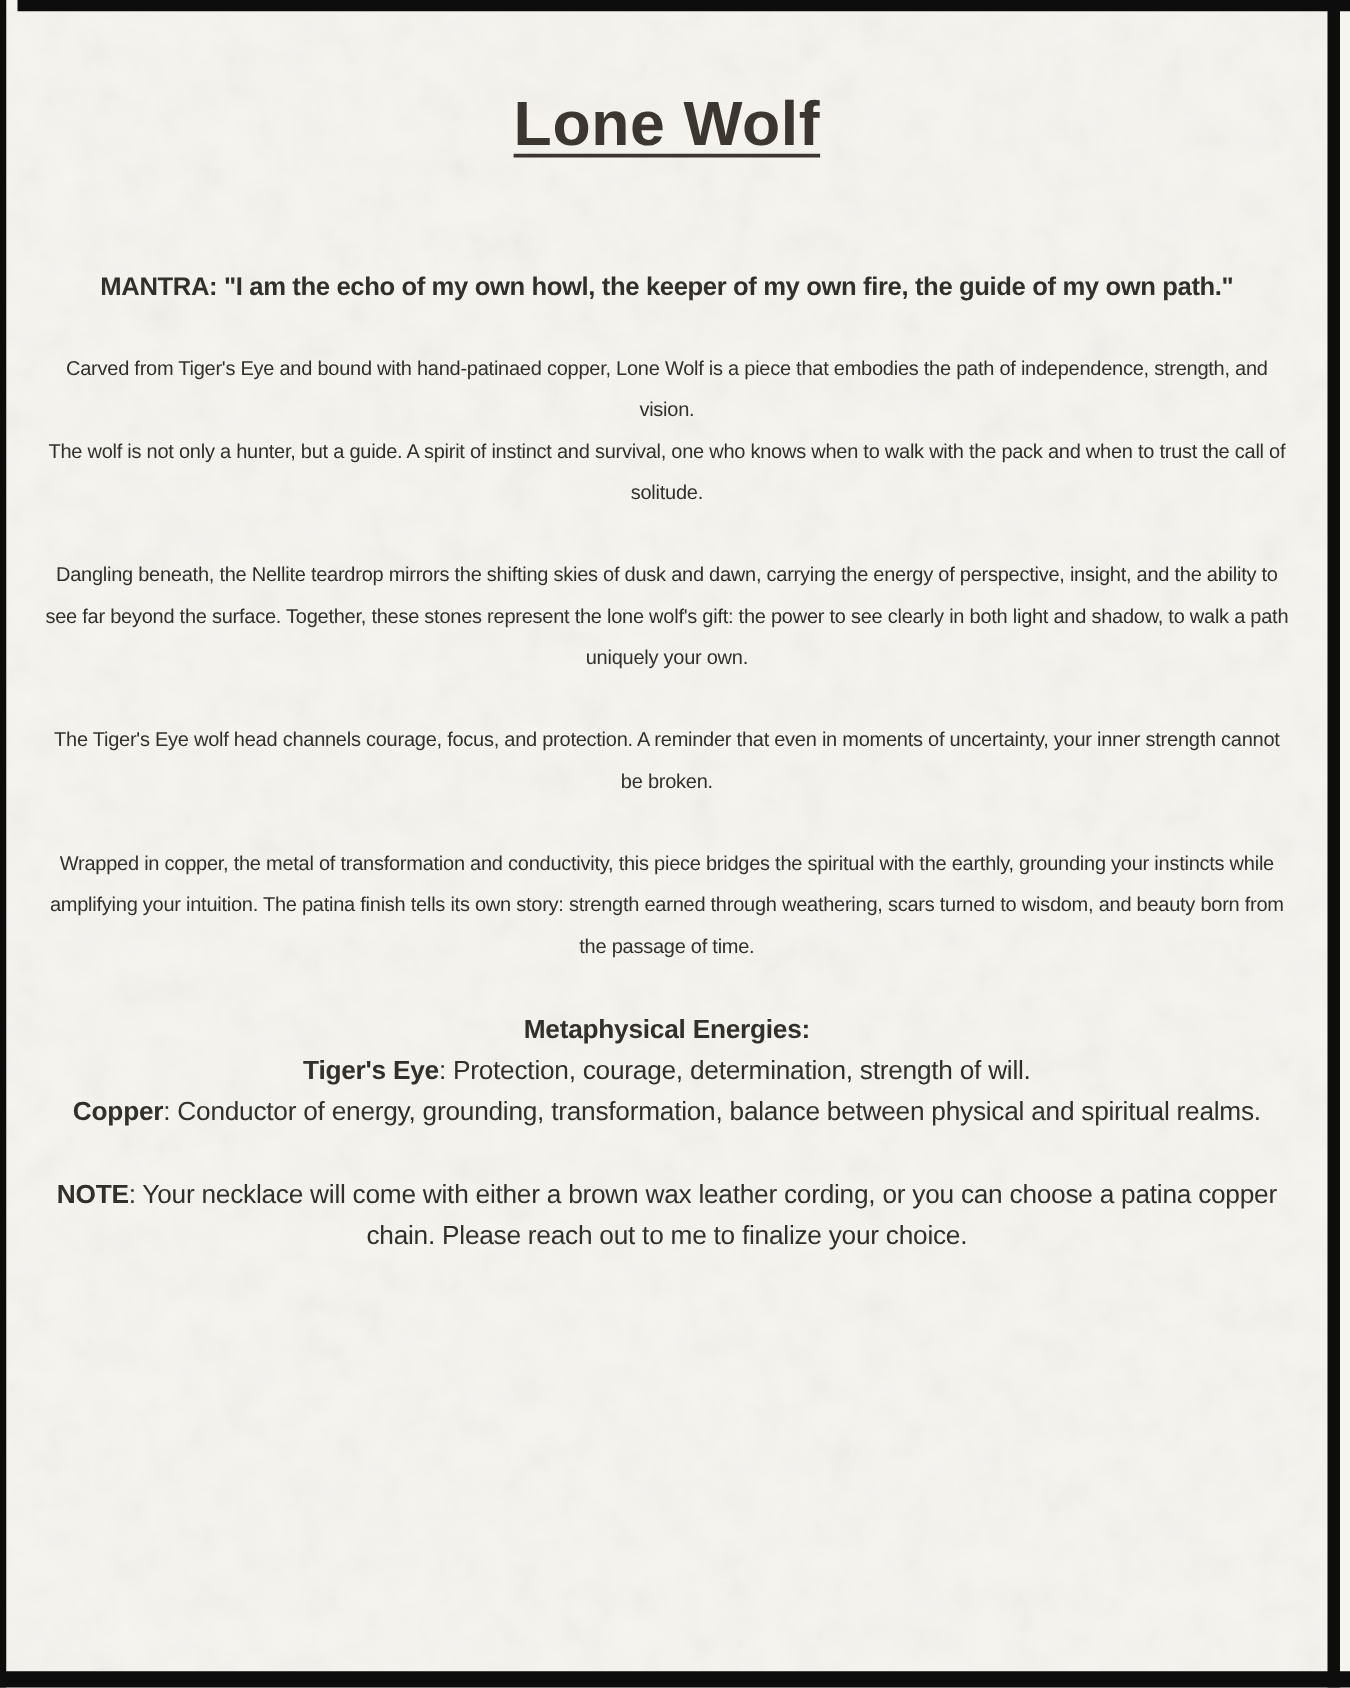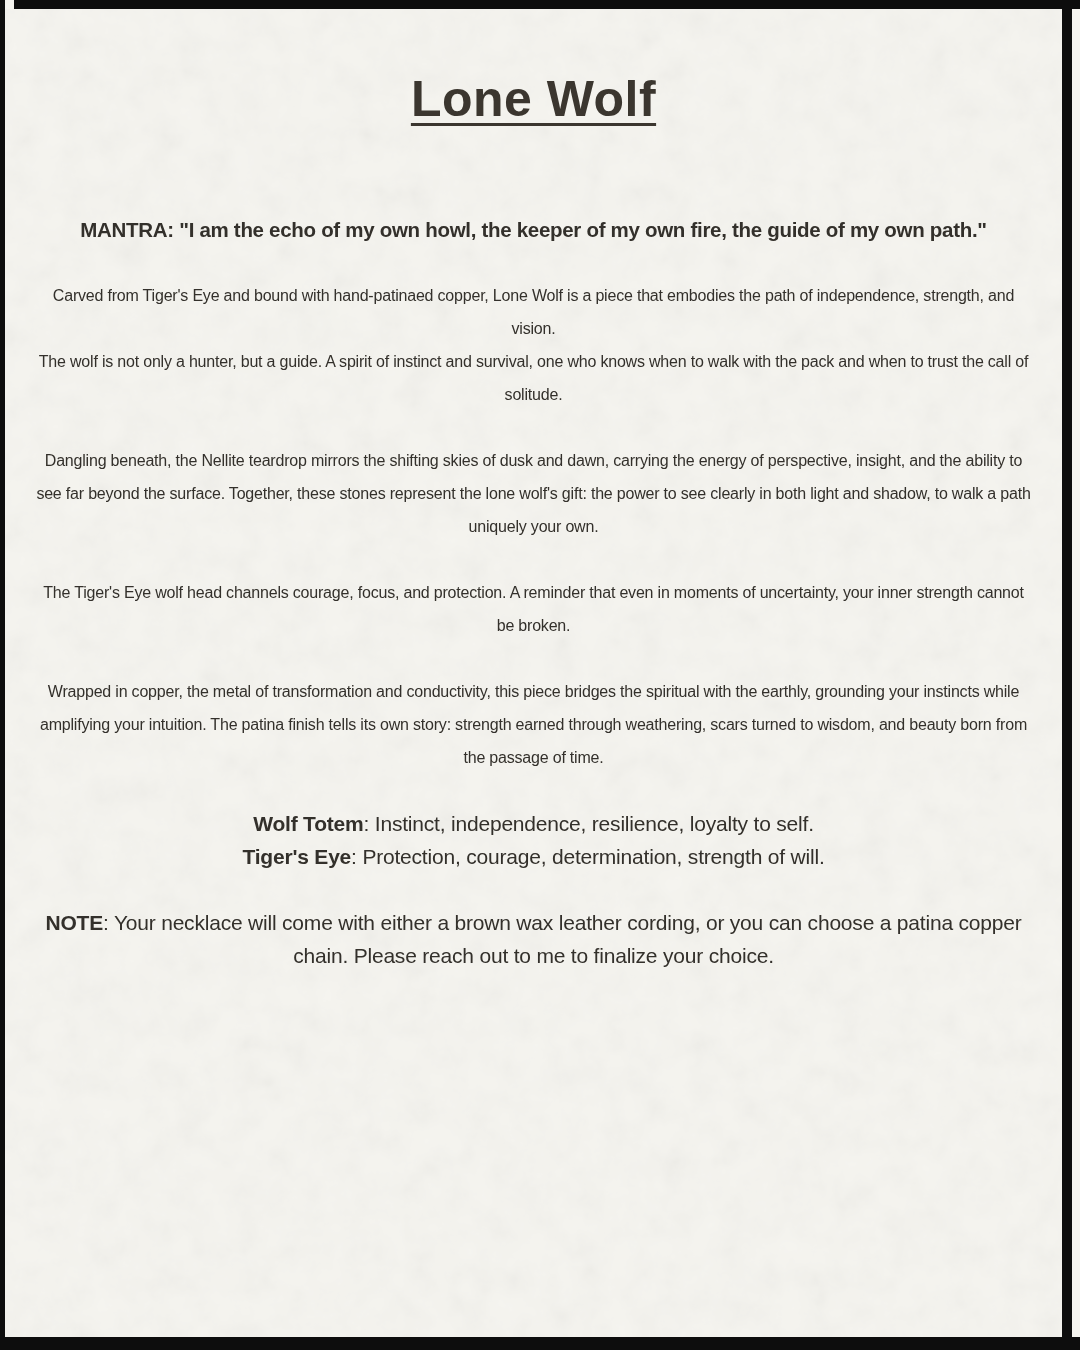--- a/index.html
+++ b/index.html
@@ -115,20 +115,21 @@
     <p class="line">Carved from Tiger's Eye and bound with hand-patinaed copper, Lone Wolf is a piece that embodies the path of independence, strength, and vision.
 The wolf is not only a hunter, but a guide. A spirit of instinct and survival, one who knows when to walk with the pack and when to trust the call of solitude.</p>
 
     <p class="line">Dangling beneath, the Nellite teardrop mirrors the shifting skies of dusk and dawn, carrying the energy of perspective, insight, and the ability to see far beyond the surface. Together, these stones represent the lone wolf's gift: the power to see clearly in both light and shadow, to walk a path uniquely your own.</p>
 
     <p class="line">The Tiger's Eye wolf head channels courage, focus, and protection. A reminder that even in moments of uncertainty, your inner strength cannot be broken.</p>
 
     <p class="line">Wrapped in copper, the metal of transformation and conductivity, this piece bridges the spiritual with the earthly, grounding your instincts while amplifying your intuition. The patina finish tells its own story: strength earned through weathering, scars turned to wisdom, and beauty born from the passage of time.</p>
 
     <section class="energies">
-      <p class="energy-item"><strong>Wolf Totem</strong><span>: Instinct, independence, resilience, loyalty to self.</span></p>
+      <h2>Metaphysical Energies:</h2>
       <p class="energy-item"><strong>Tiger's Eye</strong><span>: Protection, courage, determination, strength of will.</span></p>
+      <p class="energy-item"><strong>Copper</strong><span>: Conductor of energy, grounding, transformation, balance between physical and spiritual realms.</span></p>
     </section>
 
 
     <p class="note"><strong>NOTE</strong><span>: Your necklace will come with either a brown wax leather cording, or you can choose a patina copper chain. Please reach out to me to finalize your choice.</span></p>
   </main>
 </div>
 
 </body></html>

